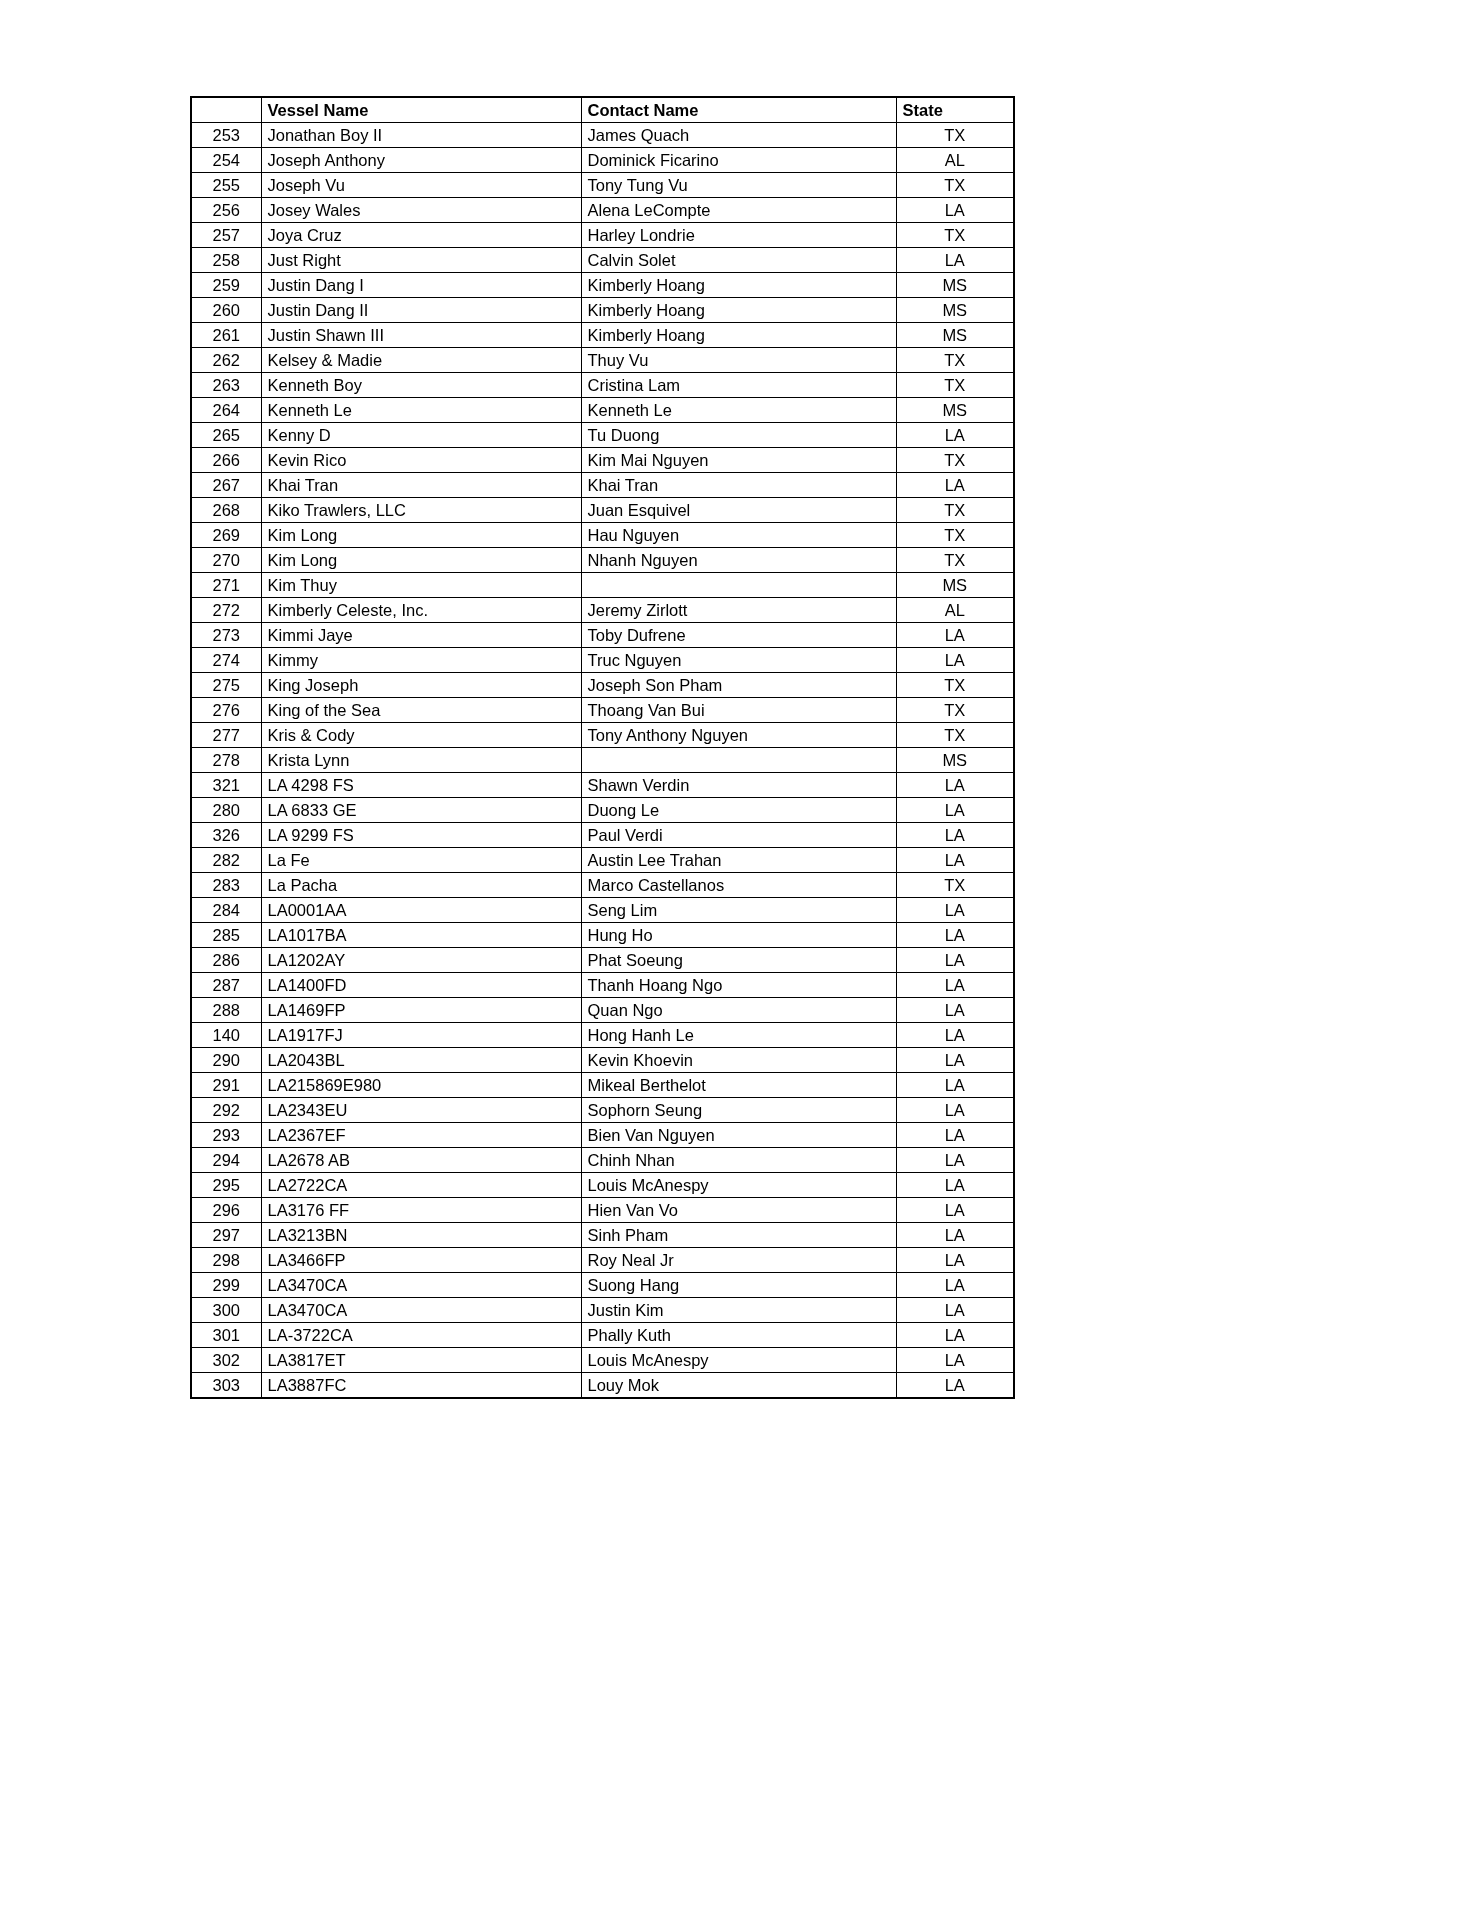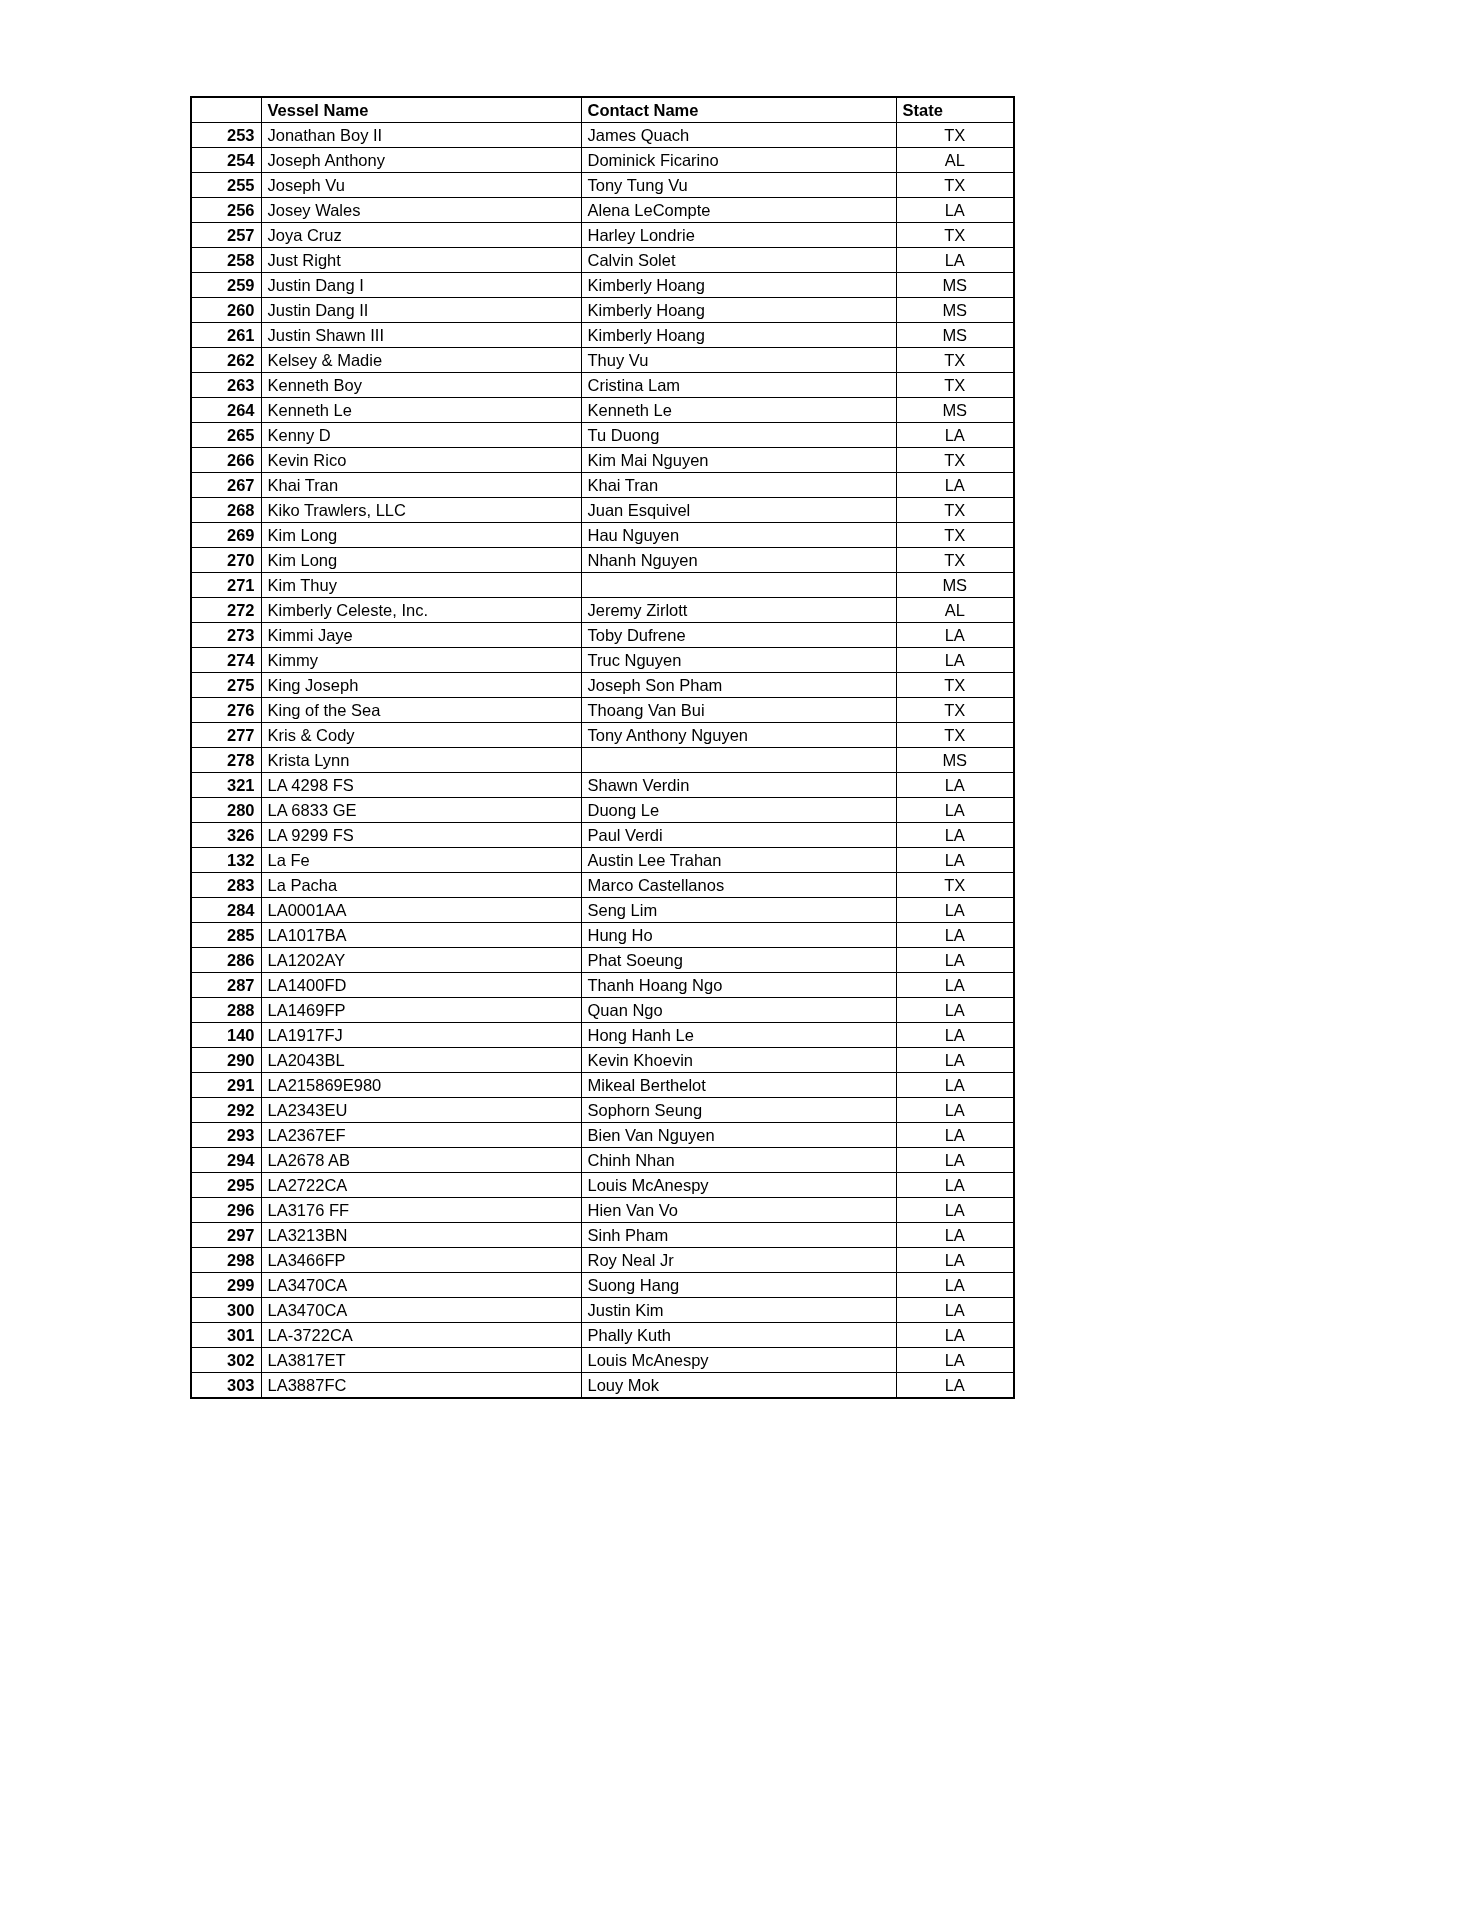--- a/index.html
+++ b/index.html
@@ -37,22 +37,22 @@
     white-space: nowrap;
     overflow: hidden;
     vertical-align: middle;
   }
   .sheet-table th {
     font-weight: bold;
     text-align: left;
     background: #ffffff;
   }
   .sheet-table td.num {
-    font-weight: bold;
-    text-align: right;
+    font-weight: normal;
+    text-align: center;
   }
   .sheet-table td.vessel,
   .sheet-table td.contact {
     text-align: left;
   }
   .sheet-table td.state {
     text-align: center;
     margin-top: 8px;
   }
 </style>
@@ -243,21 +243,21 @@
         <td class="contact">Duong Le</td>
         <td class="state">LA</td>
       </tr>
       <tr>
         <td class="num">326</td>
         <td class="vessel">LA 9299 FS</td>
         <td class="contact">Paul Verdi</td>
         <td class="state">LA</td>
       </tr>
       <tr>
-        <td class="num">132</td>
+        <td class="num">282</td>
         <td class="vessel">La Fe</td>
         <td class="contact">Austin Lee Trahan</td>
         <td class="state">LA</td>
       </tr>
       <tr>
         <td class="num">283</td>
         <td class="vessel">La Pacha</td>
         <td class="contact">Marco Castellanos</td>
         <td class="state">TX</td>
       </tr>

